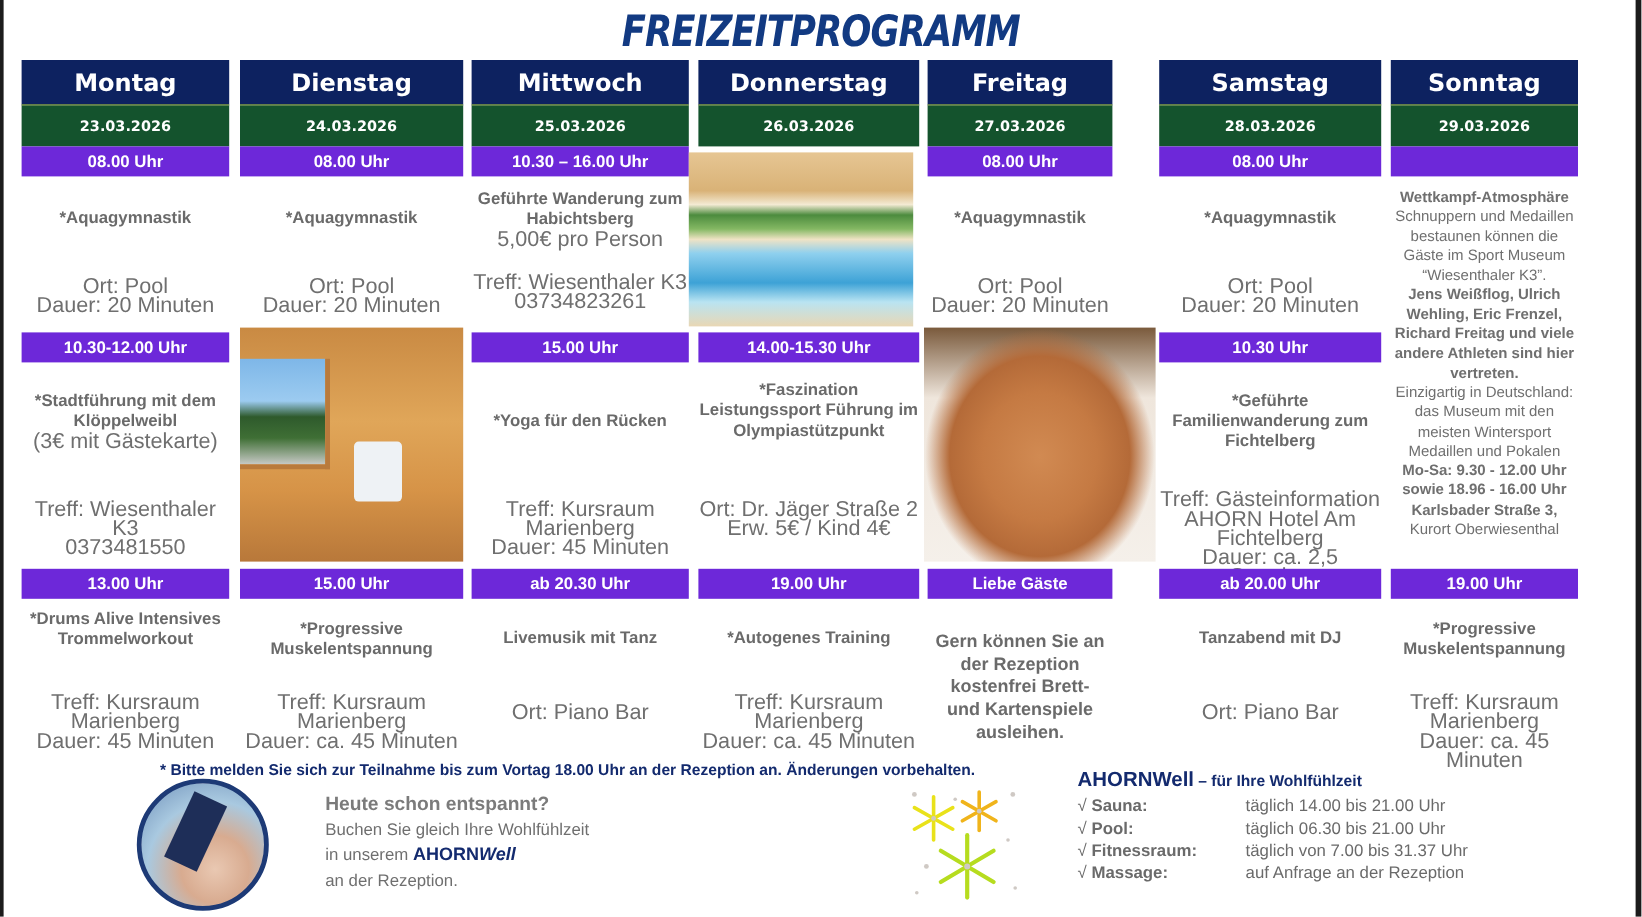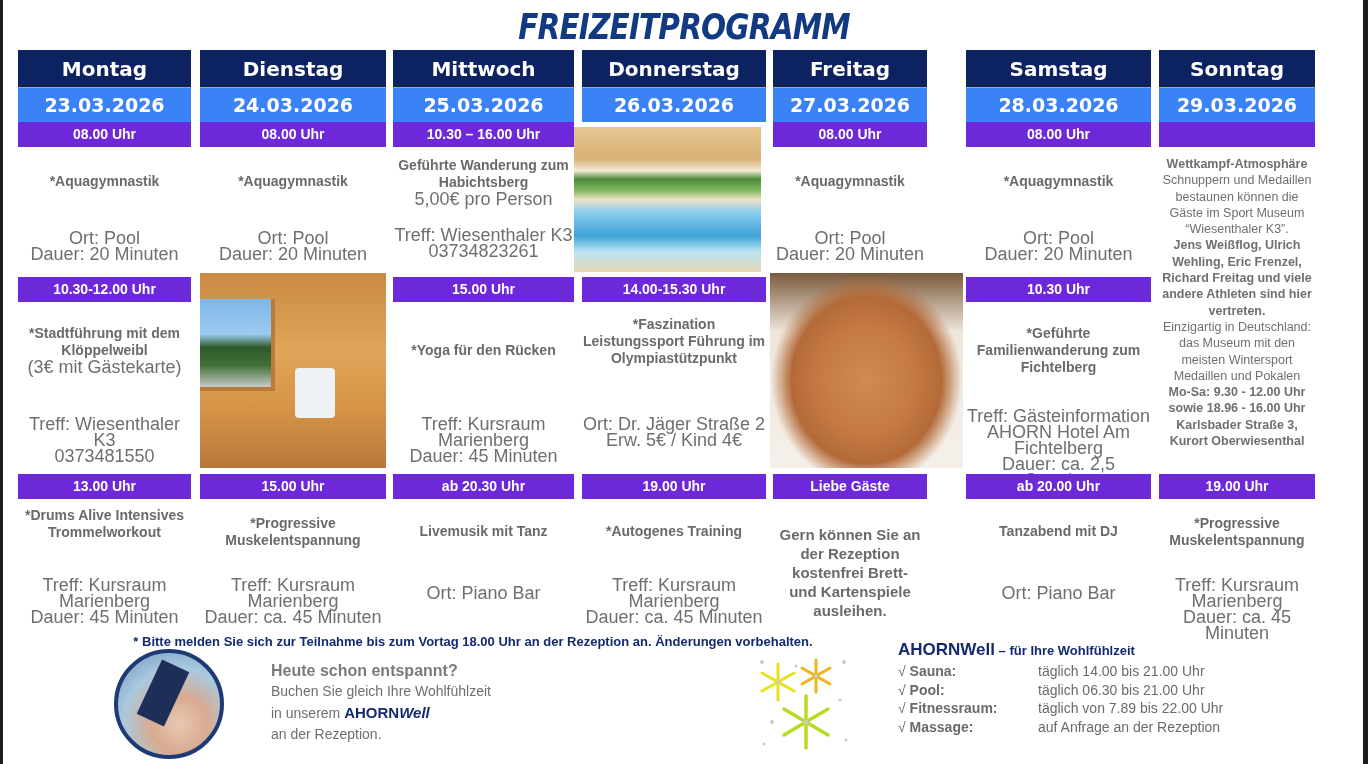--- a/index.html
+++ b/index.html
@@ -14,22 +14,22 @@
     font-size: 36px; color: #123a82; letter-spacing: -1px; transform: scaleX(0.82);
   }
 
   .col { position: absolute; top: 50px; }
   .day-head {
     height: 38px; background: #0d2260; color: #fff; text-align: center;
     font-family: "DejaVu Sans", sans-serif; font-weight: bold; font-size: 20px; line-height: 38px;
     border-bottom: 1px solid #9fbf3a;
   }
   .date-head {
-    height: 34px; background: #3b82f6; color: #fff; text-align: center;
-    font-family: "DejaVu Sans", sans-serif; font-weight: bold; font-size: 19px; line-height: 34px;
+    height: 34px; background: #14532d; color: #fff; text-align: center;
+    font-family: "DejaVu Sans", sans-serif; font-weight: bold; font-size: 12px; line-height: 34px;
   }
   .time-bar {
     height: 25px; background: #6d28d9; color: #fff; text-align: center;
     font-weight: bold; font-size: 14px; line-height: 25px;
   }
   .cell { position: absolute; left: 0; right: 0; text-align: center; font-size: 12.5px; line-height: 16px; }
   .cell .act { font-weight: bold; font-size: 14px; line-height: 17px; color: #6a6a6a; }
   .cell .sub { font-size: 18px; line-height: 16px; }
   .cell .meta { font-size: 18px; line-height: 16px; }
 
@@ -247,21 +247,21 @@
   <div class="date-head">29.03.2026</div>
   <div class="time-bar"></div>
   <div class="cell" style="top:106px;font-size:12.5px;line-height:16.3px;">
     <div style="font-weight:bold;">Wettkampf-Atmosphäre</div>
     <div>Schnuppern und Medaillen bestaunen können die Gäste im Sport Museum “Wiesenthaler K3”.</div>
     <div style="font-weight:bold;">Jens Weißflog, Ulrich Wehling, Eric Frenzel, Richard Freitag und viele andere Athleten sind hier vertreten.</div>
     <div>Einzigartig in Deutschland: das Museum mit den meisten Wintersport Medaillen und Pokalen</div>
     <div style="font-weight:bold;">Mo-Sa: 9.30 - 12.00 Uhr</div>
     <div style="font-weight:bold;">sowie 18.96 - 16.00 Uhr</div>
     <div style="font-weight:bold;">Karlsbader Straße 3,</div>
-    <div style="font-weight:bold;">Kurort Oberwiesenthal</div>
+    <div style="font-weight:normal;">Kurort Oberwiesenthal</div>
   </div>
   <div class="time-bar" style="position:absolute;top:424px;left:0;right:0;">19.00 Uhr</div>
   <div class="cell" style="top:465px;">
     <div class="act">*Progressive Muskelentspannung</div>
   </div>
   <div class="cell" style="top:527px;">
     <div class="meta">Treff: Kursraum Marienberg</div>
     <div class="meta">Dauer: ca. 45 Minuten</div>
   </div>
 </div>
@@ -316,21 +316,21 @@
         <tr>
       <td class="k"><span class="chk">√</span> <span>Sauna:</span></td>
       <td>täglich 14.00 bis 21.00 Uhr</td>
     </tr>
     <tr>
       <td class="k"><span class="chk">√</span> <span>Pool:</span></td>
       <td>täglich 06.30 bis 21.00 Uhr</td>
     </tr>
     <tr>
       <td class="k"><span class="chk">√</span> <span>Fitnessraum:</span></td>
-      <td>täglich von 7.89 bis 22.00 Uhr</td>
+      <td>täglich von 7.00 bis 31.37 Uhr</td>
     </tr>
     <tr>
       <td class="k"><span class="chk">√</span> <span>Massage:</span></td>
       <td>auf Anfrage an der Rezeption</td>
     </tr>
   </tbody>
     </table>
 </div>
 
 </body></html>

